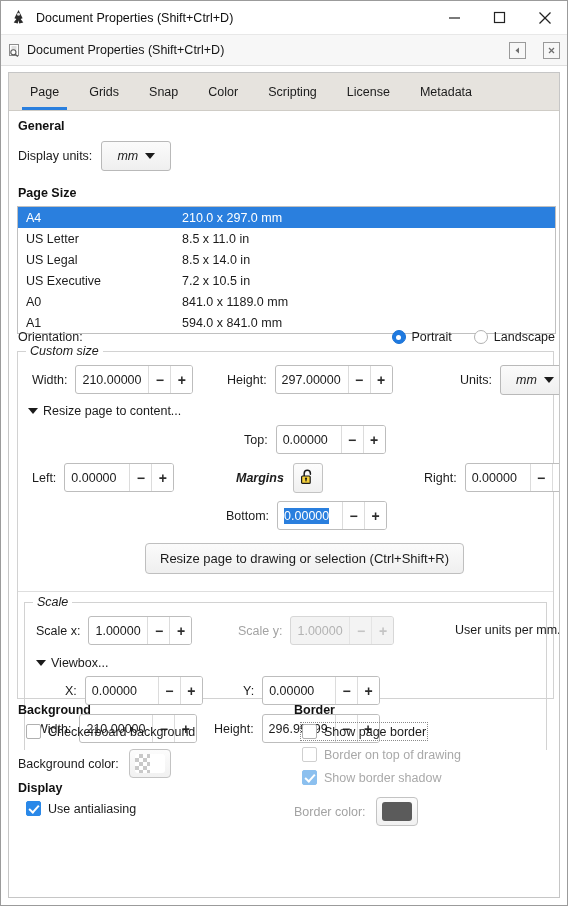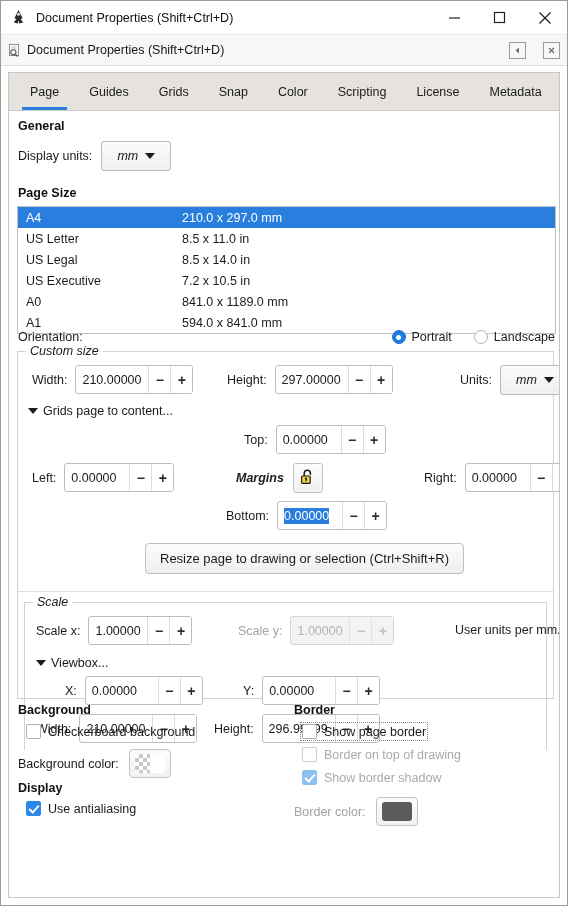--- a/index.html
+++ b/index.html
@@ -424,23 +424,20 @@
     </span>
   </div>
 
   <div class="panel">
 
     <div class="tabs">
       <div class="tab active">
           <span>Page</span>
         </div>
       <div class="tab">
-          <span>Guides</span>
-        </div>
-      <div class="tab">
           <span>Grids</span>
         </div>
       <div class="tab">
           <span>Snap</span>
         </div>
       <div class="tab">
           <span>Color</span>
         </div>
       <div class="tab">
           <span>Scripting</span>
@@ -531,21 +528,21 @@
         <div class="row" style="position:absolute; left:442px; top:13px; gap:8px;">
           <span class="lbl">Units:</span>
           <span class="dropdown">
             <span>mm</span>
             <span class="caret"></span>
           </span>
         </div>
 
         <div class="disclose" style="position:absolute; left:10px; top:52px;">
           <span class="tri-down"></span>
-          <span class="lbl">Grids page to content...</span>
+          <span class="lbl">Resize page to content...</span>
         </div>
 
         <div class="row" style="position:absolute; left:226px; top:73px; gap:8px;">
           <span class="lbl">Top:</span>
           <span class="spin" style="width:110px;">
             <span class="val">0.00000</span>
             <span class="btn">−</span>
             <span class="btn">+</span>
           </span>
         </div>

